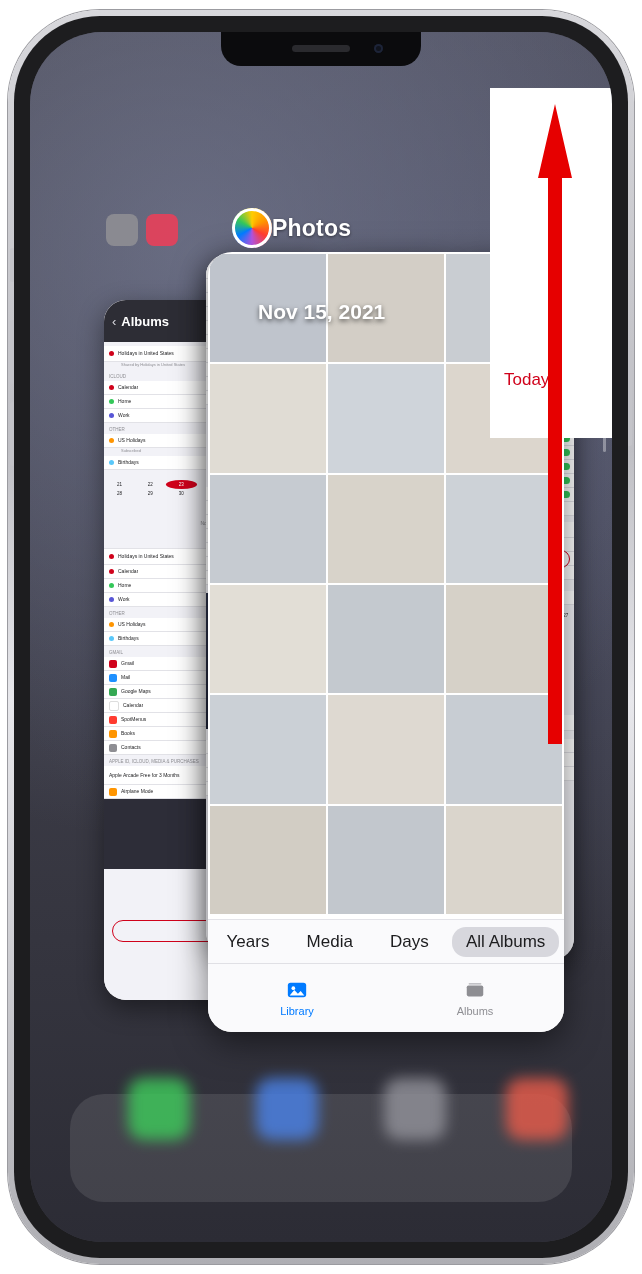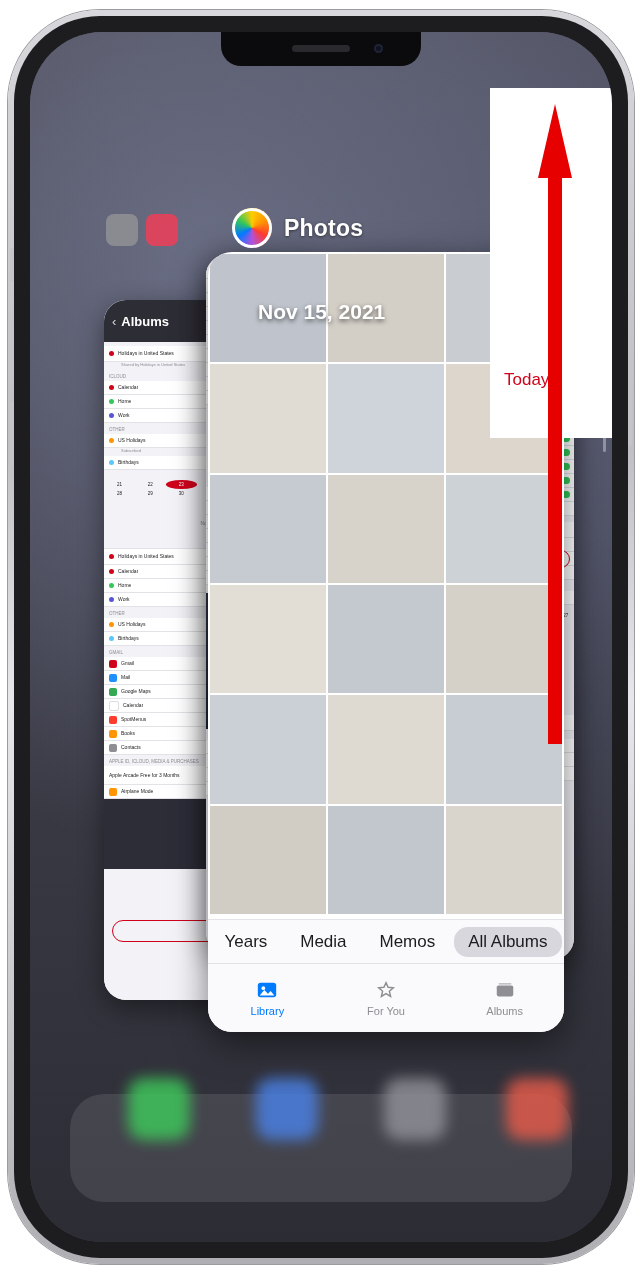--- a/index.html
+++ b/index.html
@@ -29,21 +29,21 @@
       radial-gradient(circle at 28% 18%, rgba(120,125,150,.65), transparent 55%),
       radial-gradient(circle at 80% 30%, rgba(95,100,130,.55), transparent 60%),
       linear-gradient(180deg,#4b4b57 0%,#41414d 40%,#35353f 75%,#2c2c35 100%);}
   .bg-dock{position:absolute;left:40px;right:40px;bottom:40px;height:108px;border-radius:34px;
     background:rgba(255,255,255,.10);}
   .dockicon{position:absolute;bottom:62px;width:62px;height:62px;border-radius:16px;filter:blur(7px);opacity:.85;}
 
   
   .card{position:absolute;border-radius:22px;overflow:hidden;background:#fff;
     box-shadow:0 8px 26px rgba(0,0,0,.45);}
-  .card-label{position:absolute;display:flex;align-items:center;gap:12px;}
+  .card-label{position:absolute;display:flex;align-items:center;}
   .card-label .ic{width:40px;height:40px;border-radius:10px;}
   .card-label .nm{color:#fff;font-size:23px;font-weight:600;letter-spacing:.2px;text-shadow:0 1px 3px rgba(0,0,0,.5);}
 
   
   .mini{position:absolute;inset:0;background:#f2f2f7;font-size:5px;color:#111;}
   .mrow{position:relative;height:13px;background:#fff;border-bottom:.5px solid #e2e2e7;display:flex;align-items:center;padding:0 5px;gap:4px;}
   .mrow .mi{width:8px;height:8px;border-radius:2px;flex:0 0 auto;}
   .mrow .mt{font-size:5px;color:#1c1c1e;line-height:1;white-space:nowrap;overflow:hidden;}
   .mrow .msub{font-size:4px;color:#8e8e93;}
   .mrow .tog{position:absolute;right:4px;top:3px;width:13px;height:7px;border-radius:4px;background:#34c759;}
@@ -600,41 +600,35 @@
             <div class="ph-cell" style="background:#ded9d1;"></div>
             <div class="ph-cell" style="background:#c8cdd3;"></div>
             <div class="ph-cell" style="background:#d2cdc4;"></div>
             <div class="ph-cell" style="background:#c2c7cd;"></div>
             <div class="ph-cell" style="background:#dad5cc;"></div>
           </div>
 
           <div class="seg">
             <span>Years</span>
             <span>Media</span>
-            <span>Memos</span>
+            <span>Days</span>
             <span class="active">All Albums</span>
           </div>
 
           <div class="tabbar">
             <div class="tab active">
               <svg class="gl" viewBox="0 0 24 24">
                 <rect x="2" y="4" width="20" height="16" rx="3" fill="#007aff"></rect>
                 <circle cx="8" cy="10" r="2" fill="#fff"></circle>
                 <path d="M4 18l5-6 4 4 3-3 4 5z" fill="#fff"></path>
               </svg>
               <span>Library</span>
             </div>
             <div class="tab">
               <svg class="gl" viewBox="0 0 24 24">
-                <path d="M12 4 l2.3 5 5.7.6-4.3 3.8 1.3 5.6L12 16l-5 3 1.3-5.6L4 9.6 9.7 9z" fill="none" stroke="#8e8e93" stroke-width="1.6"></path>
-              </svg>
-              <span>For You</span>
-            </div>
-            <div class="tab">
-              <svg class="gl" viewBox="0 0 24 24">
                 <rect x="3" y="7" width="18" height="12" rx="2" fill="#8e8e93"></rect>
                 <rect x="5" y="4.5" width="14" height="1.6" rx=".8" fill="#b0b0b5"></rect>
               </svg>
               <span>Albums</span>
             </div>
           </div>
         </div>
 
         <div class="card-label" style="left:202px;top:176px;">
           <div class="ic" style="background:conic-gradient(#ffcc00,#ff9500,#ff3b30,#af52de,#007aff,#34c759,#ffcc00);

